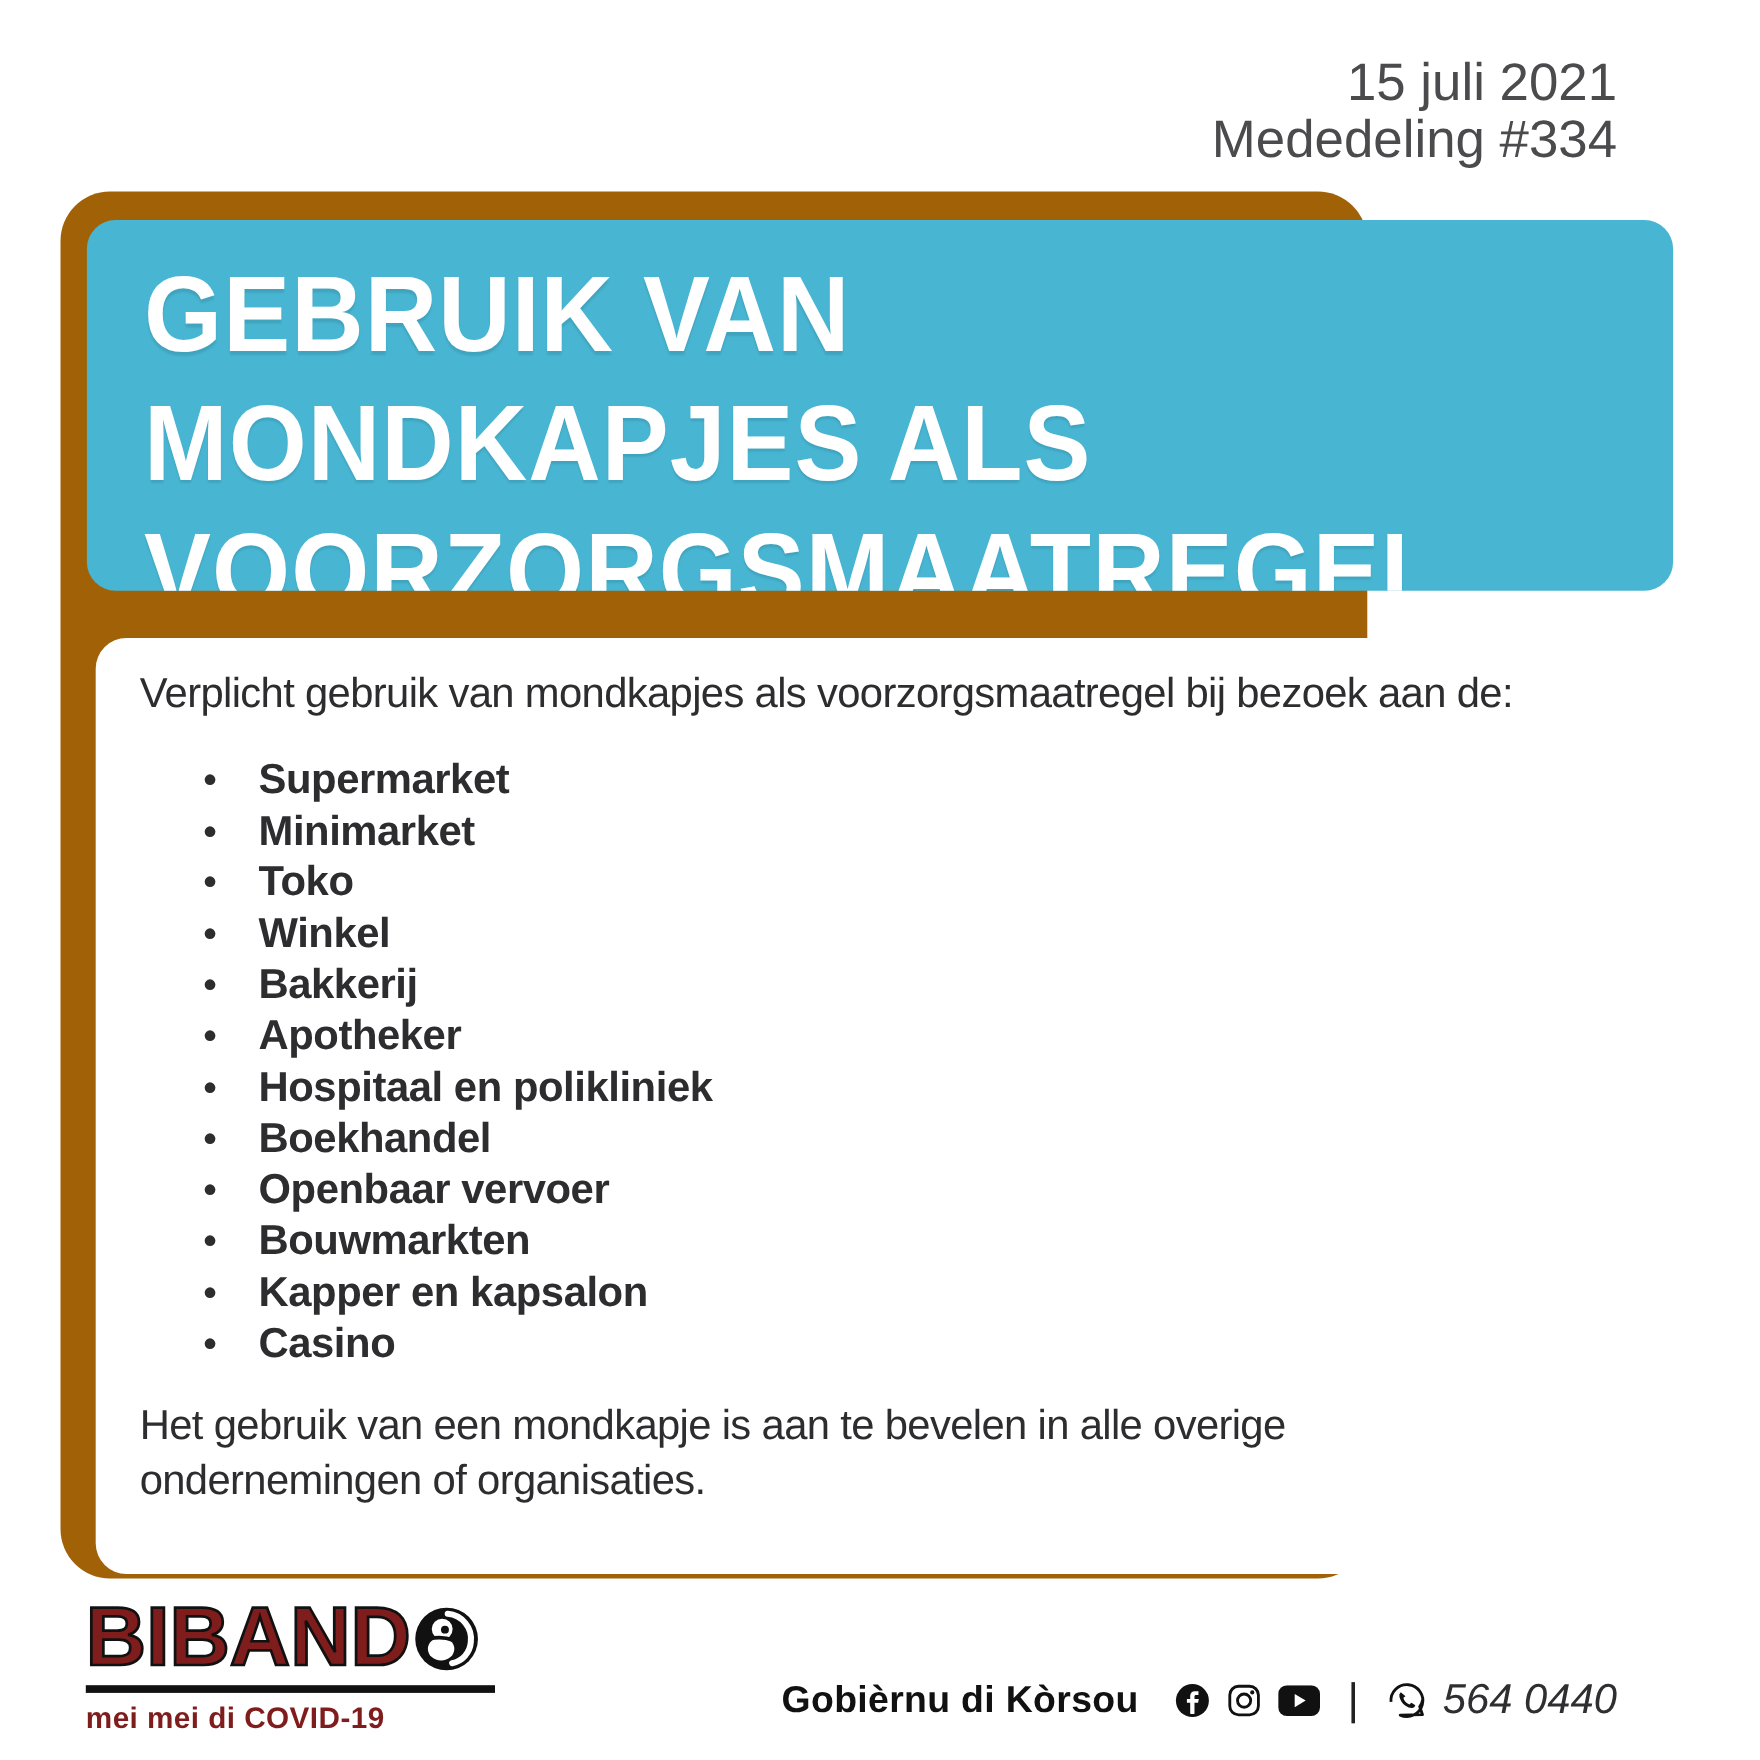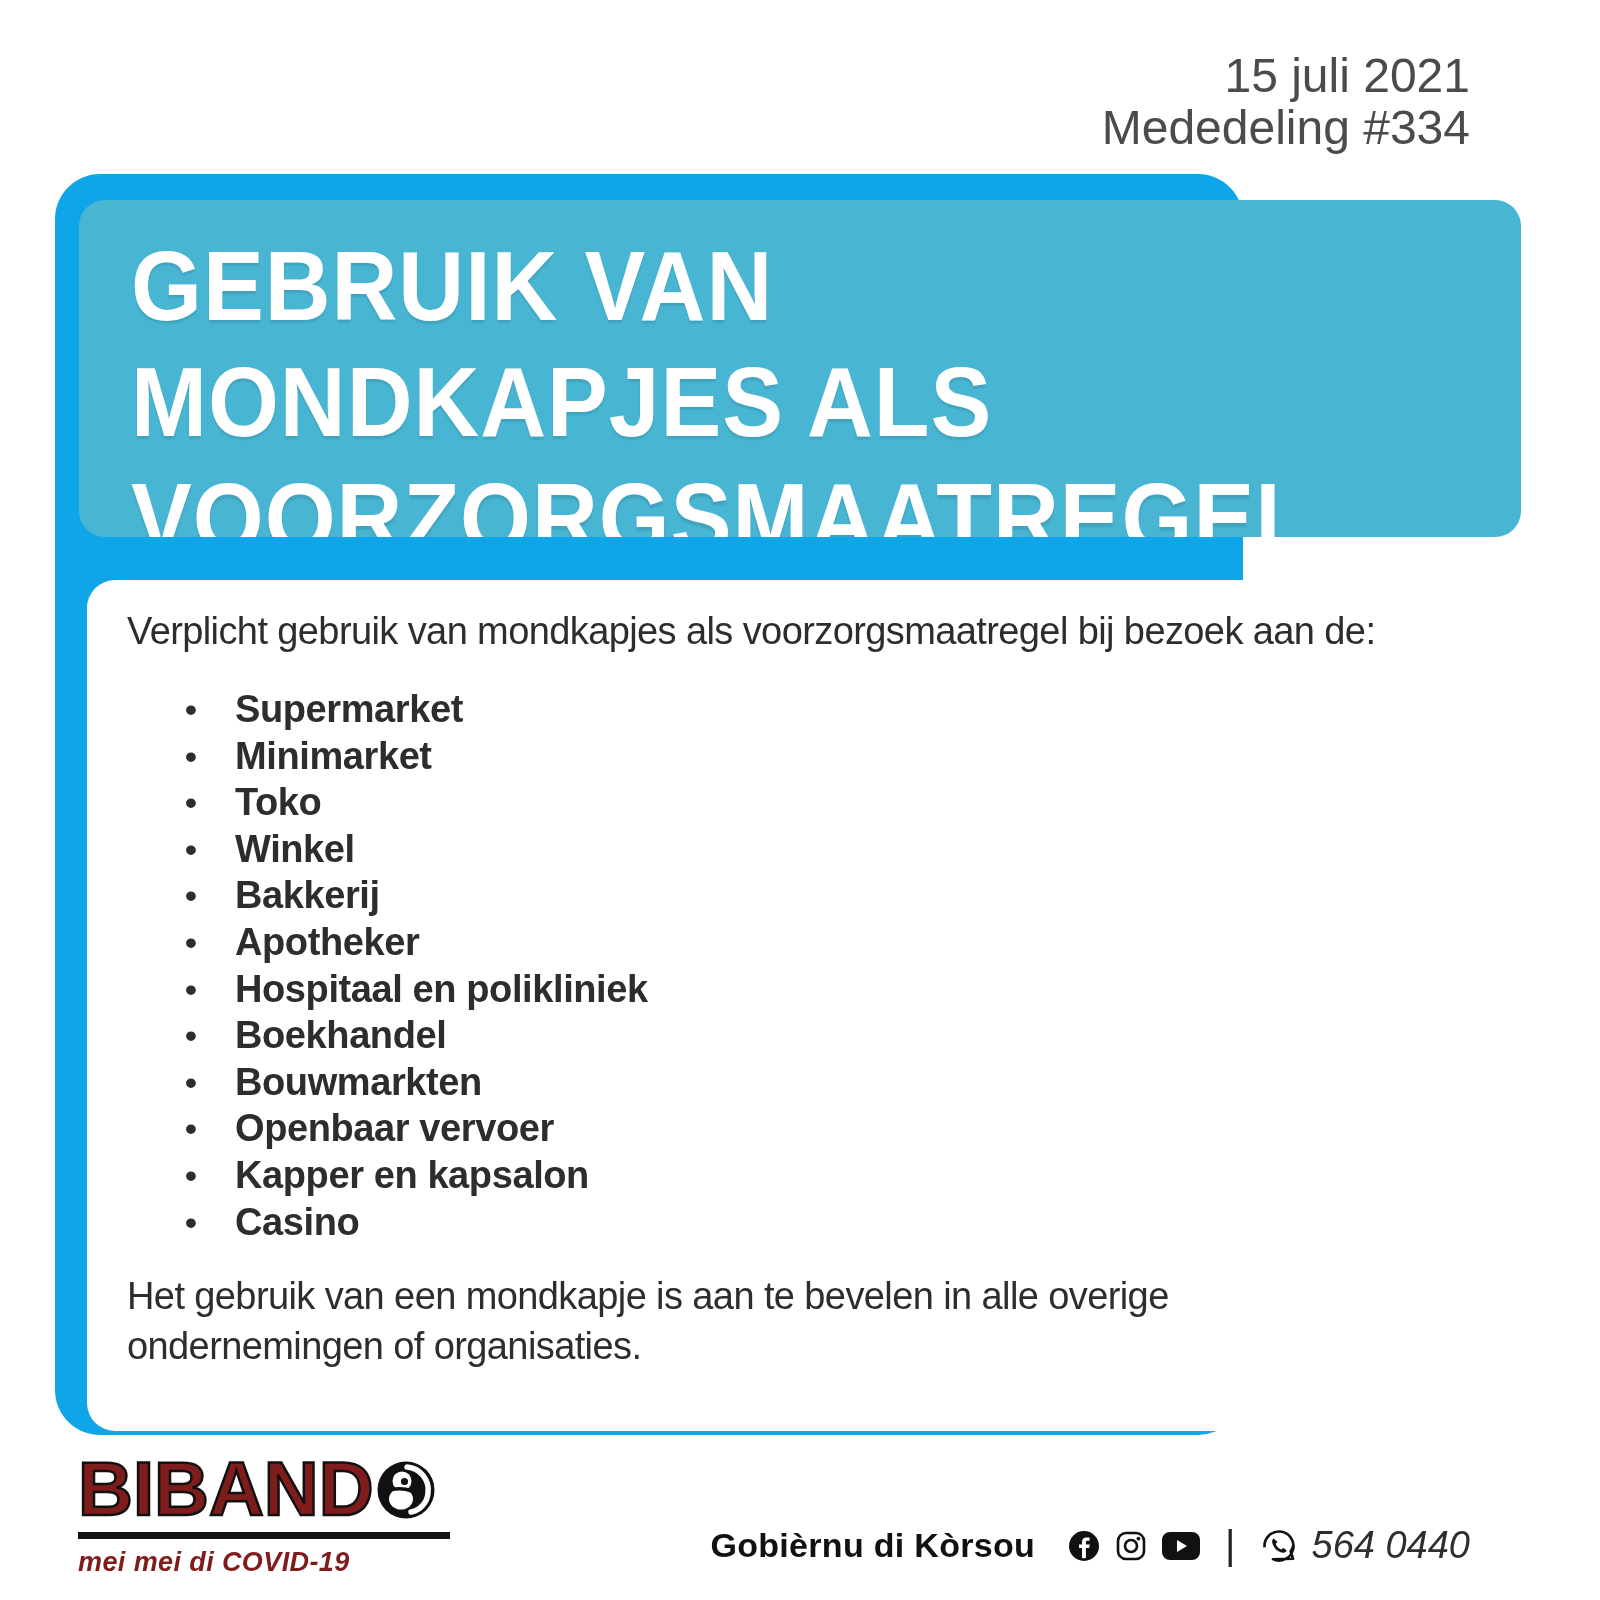--- a/index.html
+++ b/index.html
@@ -23,21 +23,21 @@
     color: #4b4b4d;
   }
 
   
   .card {
     position: absolute;
     left: 55px;
     top: 174px;
     width: 1188px;
     height: 1261px;
-    background: #0ea5e9;
+    background: #a16207;
     border-radius: 45px;
   }
 
   
   .header-box {
     position: absolute;
     left: 24px;
     top: 26px;
     width: 1442px;
     height: 337px;
@@ -126,21 +126,20 @@
     width: 372px;
     height: 7px;
     background: #111111;
     margin-top: 4px;
   }
   .tagline {
     margin-top: 8px;
     font-size: 27px;
     font-weight: bold;
     letter-spacing: 0.4px;
-    font-style: italic;
   }
 
   
   .footer-right {
     position: absolute;
     right: 130px;
     bottom: 32px;
     display: flex;
     align-items: center;
     gap: 15px;
@@ -187,22 +186,22 @@
 
     <ul class="bullet-list">
         <li>Supermarket</li>
         <li>Minimarket</li>
         <li>Toko</li>
         <li>Winkel</li>
         <li>Bakkerij</li>
         <li>Apotheker</li>
         <li>Hospitaal en polikliniek</li>
         <li>Boekhandel</li>
+        <li>Openbaar vervoer</li>
         <li>Bouwmarkten</li>
-        <li>Openbaar vervoer</li>
         <li>Kapper en kapsalon</li>
         <li>Casino</li>
       </ul>
 
     <p class="closing">Het gebruik van een mondkapje is aan te bevelen in alle overige
 ondernemingen of organisaties.</p>
   </div>
 </div>
 
 <div class="brand">

